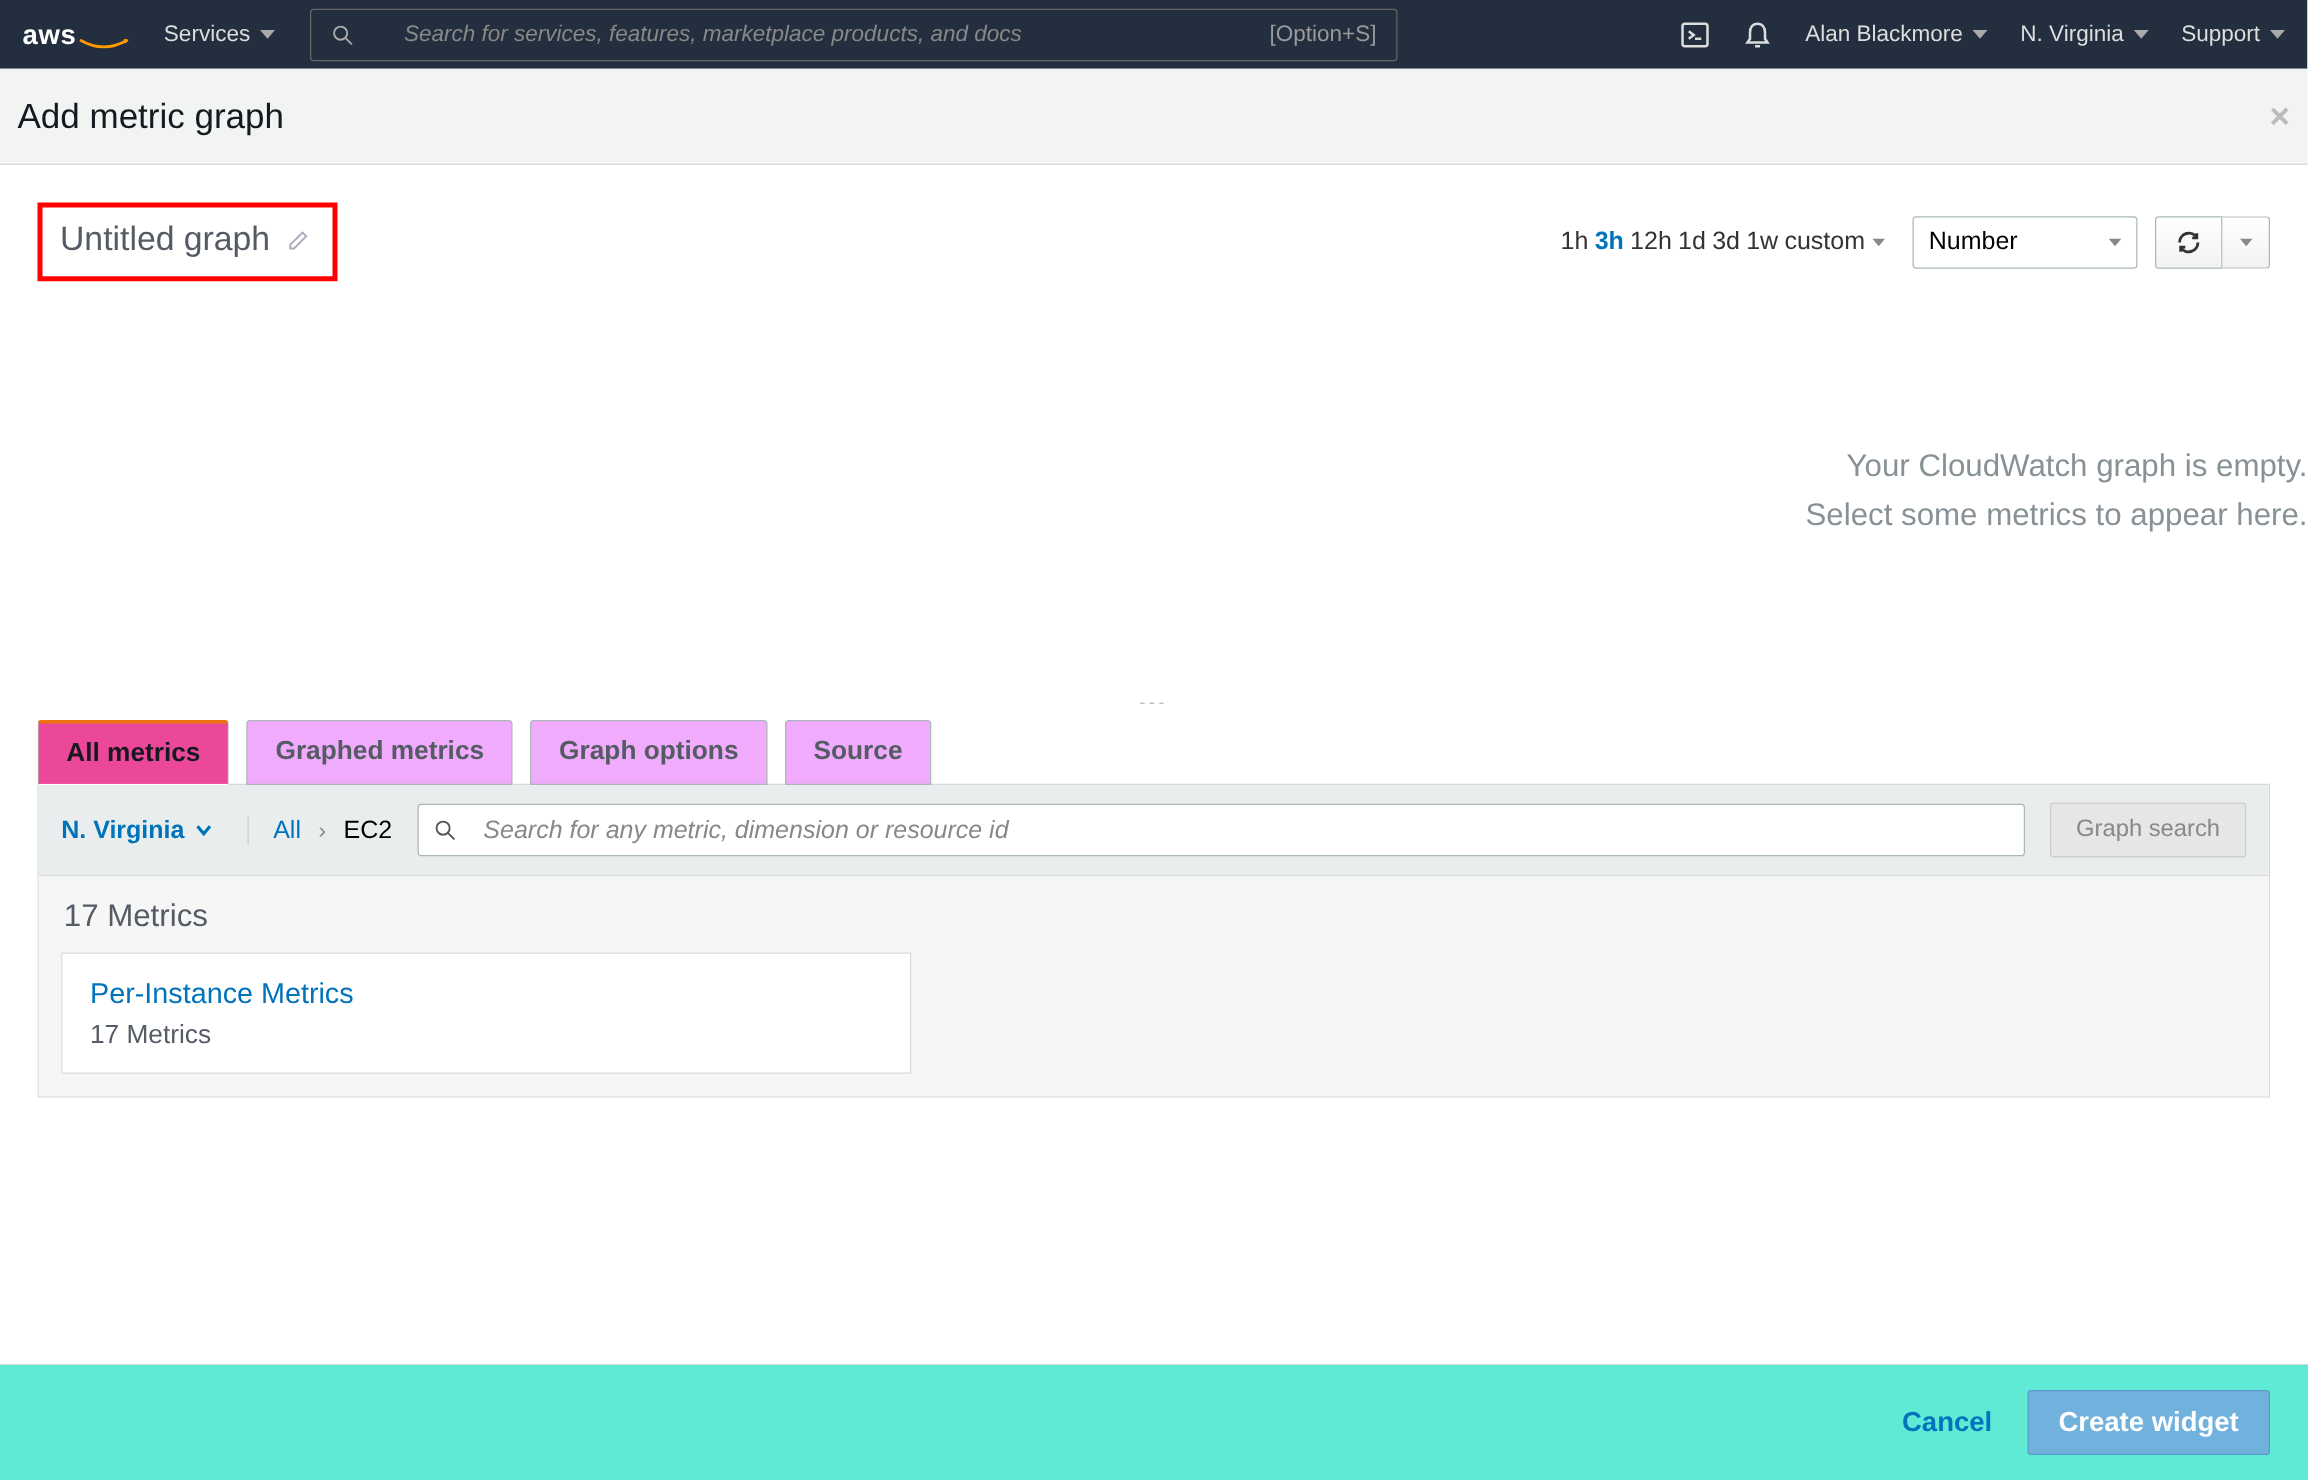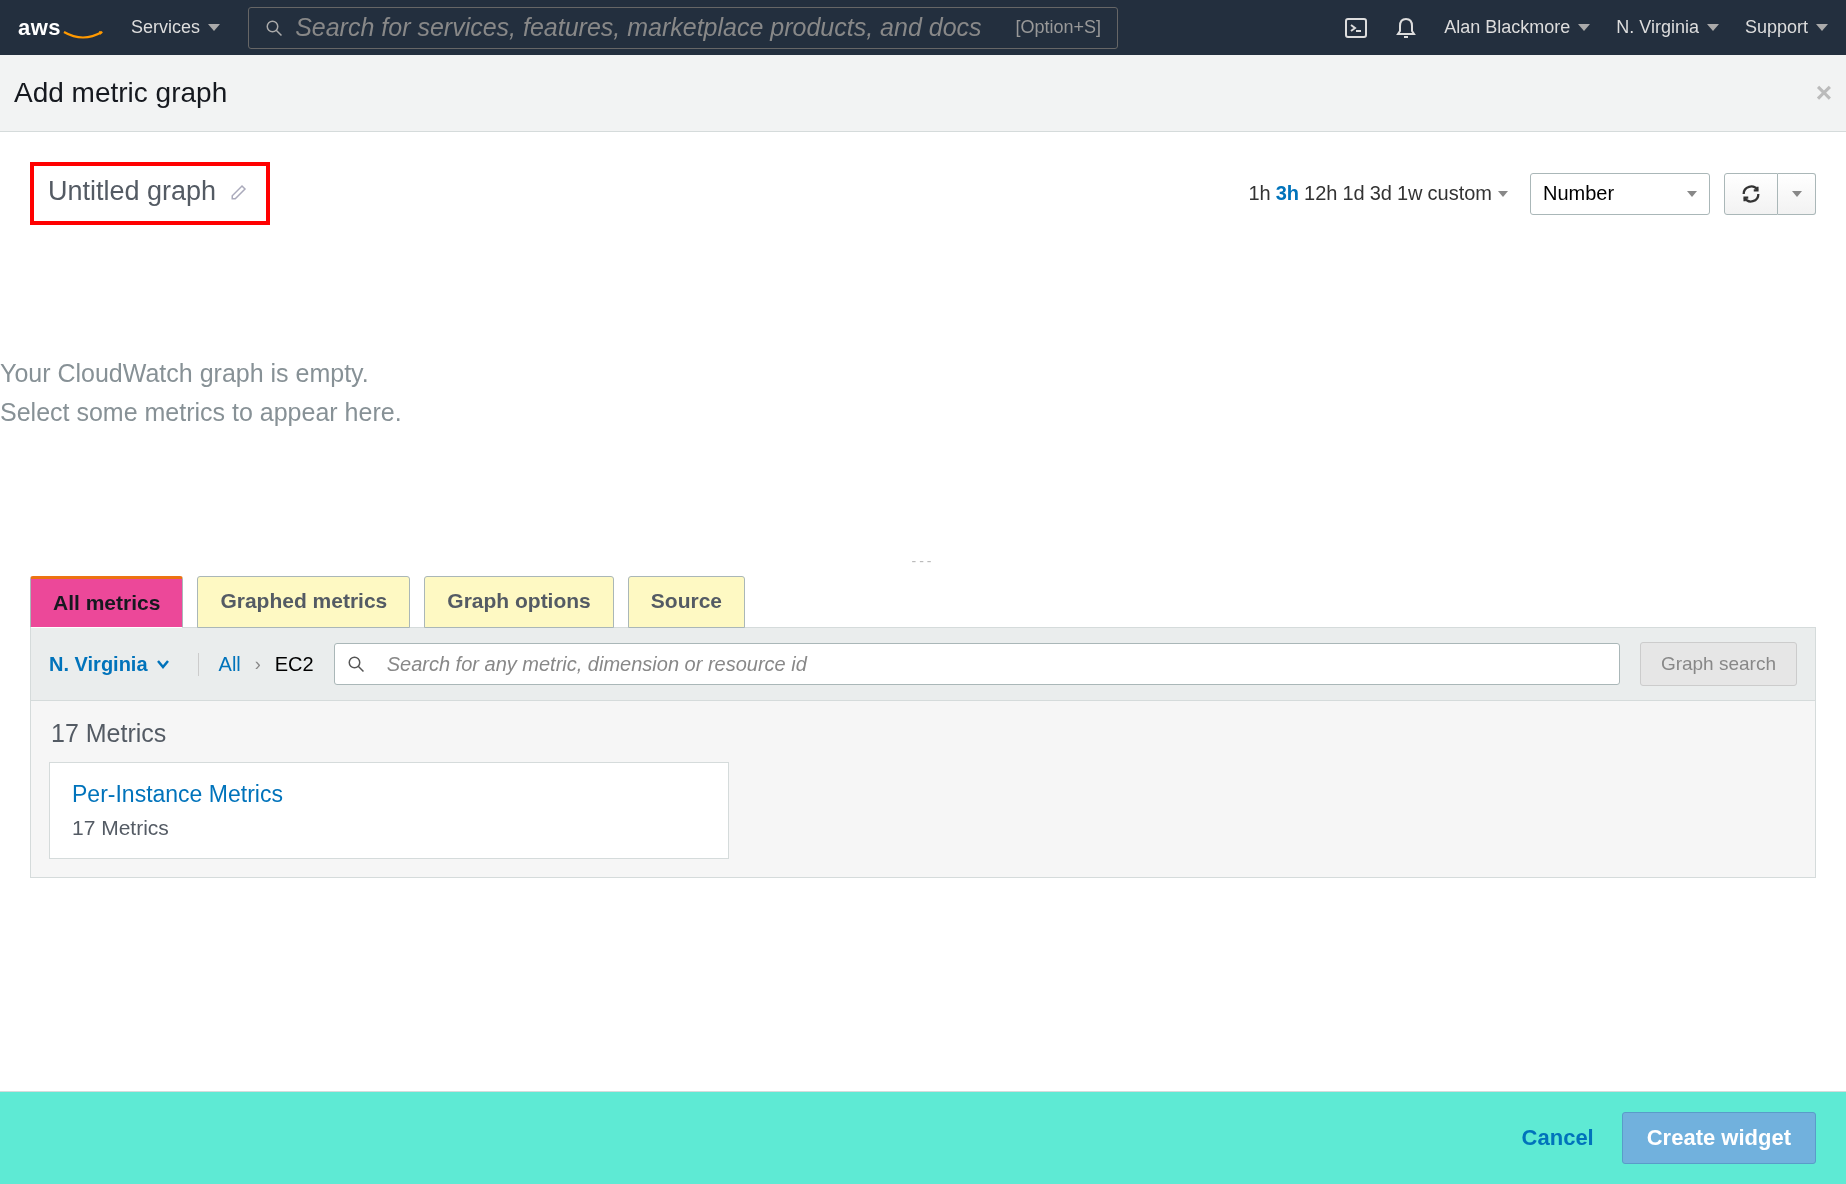--- a/index.html
+++ b/index.html
@@ -7,21 +7,21 @@
 
 
 .topnav { background: #232f3e; height: 55px; display: flex; align-items: center; padding: 0 18px; color: #ddd; font-size: 18px; }
 .aws-logo { display: flex; align-items: flex-end; margin-right: 28px; }
 .aws-text { color: #fff; font-size: 22px; font-weight: 700; letter-spacing: 0.5px; }
 .aws-smile { width: 40px; height: 10px; margin-left: 2px; }
 .services-btn { display: flex; align-items: center; gap: 8px; margin-right: 28px; cursor: pointer; }
 .caret-down { width: 0; height: 0; border-left: 6px solid transparent; border-right: 6px solid transparent; border-top: 7px solid #aaa; display: inline-block; }
 .caret-down-sm { width: 0; height: 0; border-left: 5px solid transparent; border-right: 5px solid transparent; border-top: 6px solid #888; display: inline-block; }
 .search-box { flex: 0 0 870px; height: 42px; border: 1px solid #666; border-radius: 3px; display: flex; align-items: center; padding: 0 16px; background: #232f3e; }
-.search-box input { flex: 1; background: transparent; border: none; outline: none; color: #c4b5fd; font-size: 25px; font-style: italic; }
+.search-box input { flex: 1; background: transparent; border: none; outline: none; color: #c4b5fd; font-size: 18px; font-style: italic; margin-left: 28px; }
 .search-box input::placeholder { color: #888; }
 .search-shortcut { color: #999; font-size: 18px; }
 .search-icon { width: 18px; height: 18px; margin-right: 12px; }
 .topnav-right { margin-left: auto; display: flex; align-items: center; gap: 26px; }
 .topnav-item { display: flex; align-items: center; gap: 8px; cursor: pointer; color: #ddd; white-space: nowrap; }
 .cloudshell-icon, .bell-icon { width: 24px; height: 24px; }
 
 
 .modal-header { background: #f2f3f3; border-bottom: 1px solid #d5dbdb; padding: 22px 14px; display: flex; align-items: center; justify-content: space-between; }
 .modal-title { font-size: 28px; font-weight: 400; color: #16191f; }
@@ -36,26 +36,26 @@
 .time-ranges span { cursor: pointer; }
 .time-ranges .active { color: #0073bb; font-weight: 700; }
 .custom-btn { display: flex; align-items: center; gap: 6px; cursor: pointer; }
 .view-select { margin-left: 22px; width: 180px; height: 42px; border: 1px solid #aab7b8; border-radius: 3px; background: #fff; display: flex; align-items: center; justify-content: space-between; padding: 0 12px; font-size: 20px; cursor: pointer; }
 .refresh-group { margin-left: 14px; display: flex; }
 .refresh-btn { width: 54px; height: 42px; border: 1px solid #aab7b8; background: linear-gradient(#fff,#f2f2f2); display: flex; align-items: center; justify-content: center; cursor: pointer; }
 .refresh-btn:first-child { border-radius: 3px 0 0 3px; }
 .refresh-btn:last-child { border-radius: 0 3px 3px 0; border-left: none; width: 38px; }
 
 
-.graph-area { height: 320px; display: flex; flex-direction: column; align-items: flex-start; justify-content: center; color: #879196; font-size: 25px; gap: 10px; }
+.graph-area { height: 320px; display: flex; flex-direction: column; align-items: flex-end; justify-content: center; color: #879196; font-size: 25px; gap: 10px; }
 .drag-handle { text-align: center; color: #bbb; font-size: 14px; letter-spacing: 3px; padding-bottom: 6px; }
 
 
 .tabs-row { display: flex; gap: 14px; padding: 0 30px; }
-.tab { border: 1px solid #aab7b8; background: #fef9c3; padding: 12px 22px; font-size: 21px; color: #545b64; font-weight: 700; cursor: pointer; border-radius: 3px 3px 0 0; position: relative; top: 1px; }
+.tab { border: 1px solid #aab7b8; background: #f0abfc; padding: 12px 22px; font-size: 21px; color: #545b64; font-weight: 700; cursor: pointer; border-radius: 3px 3px 0 0; position: relative; top: 1px; }
 .tab.active { background: #ec4899; border-bottom: 1px solid #fff; color: #16191f; border-top: 3px solid #ec7211; }
 
 
 .panel { margin: 0 30px; border: 1px solid #d5dbdb; }
 .filter-bar { background: #eaeded; display: flex; align-items: center; padding: 14px 18px; gap: 20px; border-bottom: 1px solid #d5dbdb; }
 .region-dd { color: #0073bb; font-weight: 700; font-size: 20px; display: flex; align-items: center; gap: 8px; cursor: pointer; padding-right: 28px; border-right: 1px solid #ccc; }
 .breadcrumb { display: flex; align-items: center; gap: 14px; font-size: 20px; }
 .breadcrumb .bc-link { color: #0073bb; cursor: pointer; }
 .breadcrumb .bc-sep { color: #888; font-size: 18px; }
 .metric-search { flex: 1; height: 42px; border: 1px solid #aab7b8; border-radius: 3px; background: #fff; display: flex; align-items: center; padding: 0 12px; gap: 22px; }

